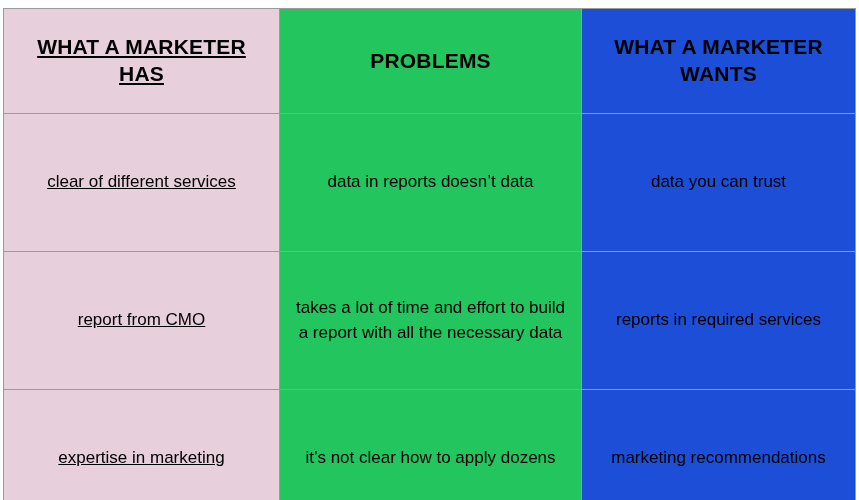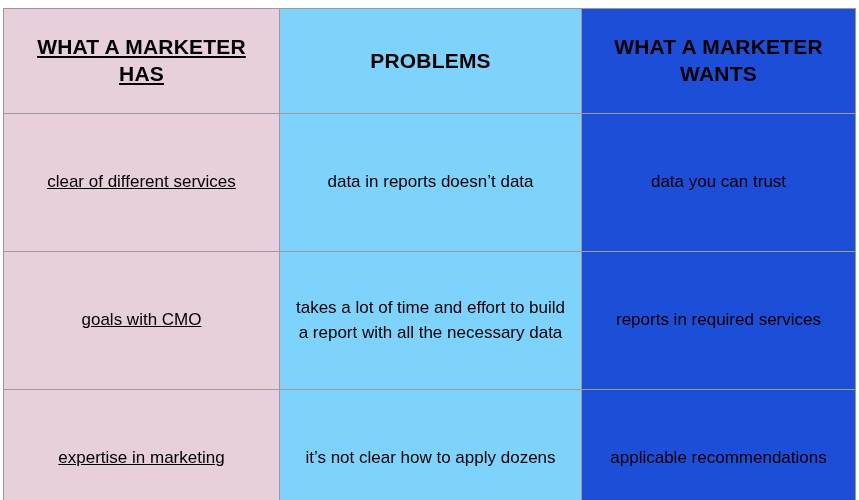--- a/index.html
+++ b/index.html
@@ -54,21 +54,21 @@
   }
 
   .body-cell {
     font-size: 17px;
     font-weight: normal;
     line-height: 1.42;
     height: 125px;
   }
 
   .col-has-cell   { background: #e8cfdc; text-decoration: underline; }
-  .col-probs-cell { background: #7dd3fc; margin-left: 41px; }
+  .col-probs-cell { background: #22c55e; margin-left: 41px; }
   .col-wants-cell { background: #1d4ed8; }
 
   .cell-text {
     display: block;
   }
 </style>
 </head>
 <body>
 
 <div class="page">
@@ -102,37 +102,37 @@
         <td class="body-cell col-probs-cell">
           <span class="cell-text">data in reports doesn’t data</span>
         </td>
         <td class="body-cell col-wants-cell">
           <span class="cell-text">data you can trust</span>
         </td>
       </tr>
 
       <tr>
         <td class="body-cell col-has-cell">
-          <span class="cell-text">goals with CMO</span>
+          <span class="cell-text">report from CMO</span>
         </td>
         <td class="body-cell col-probs-cell">
           <span class="cell-text">takes a lot of time and effort to build a report with all the necessary data</span>
         </td>
         <td class="body-cell col-wants-cell">
           <span class="cell-text">reports in required services</span>
         </td>
       </tr>
 
       <tr>
         <td class="body-cell col-has-cell">
           <span class="cell-text">expertise in marketing</span>
         </td>
         <td class="body-cell col-probs-cell">
           <span class="cell-text">it’s not clear how to apply dozens</span>
         </td>
         <td class="body-cell col-wants-cell">
-          <span class="cell-text">applicable recommendations</span>
+          <span class="cell-text">marketing recommendations</span>
         </td>
       </tr>
     </tbody>
   </table>
 
 </div>
 
 </body></html>

